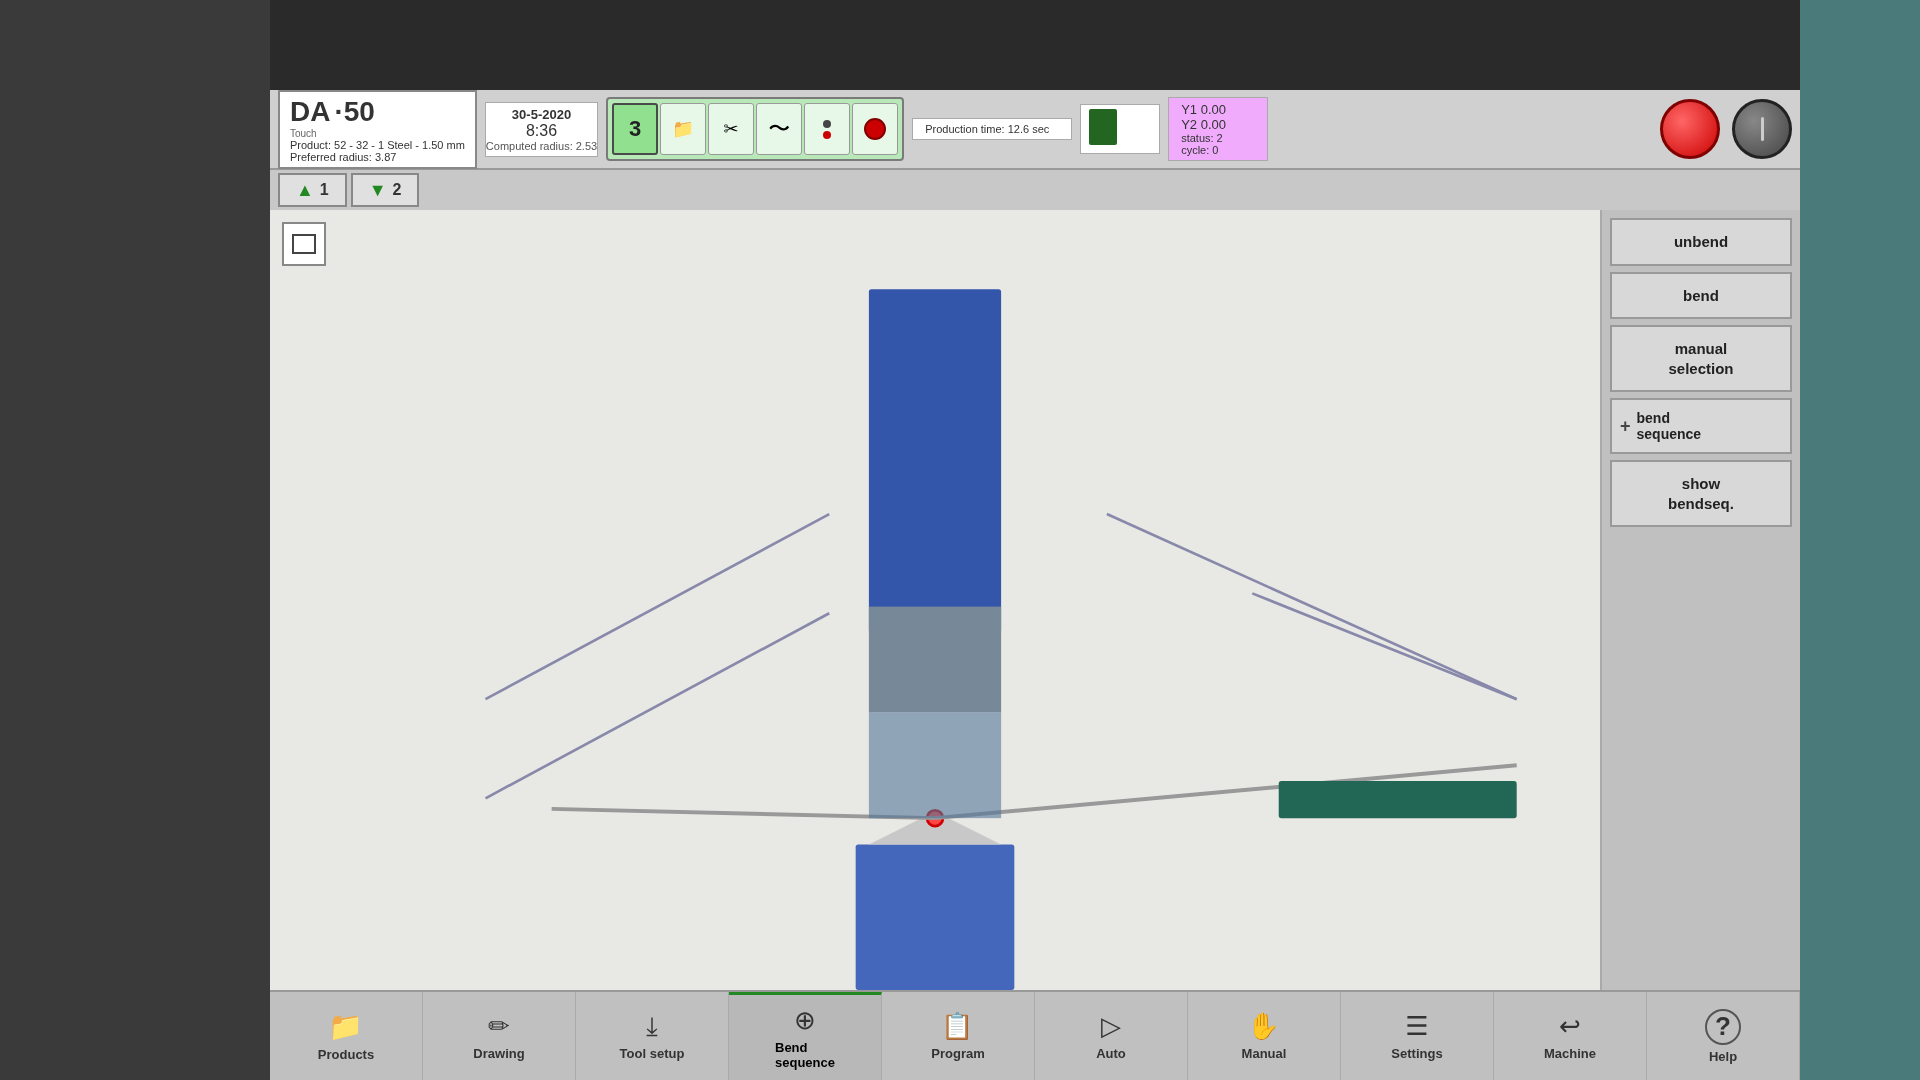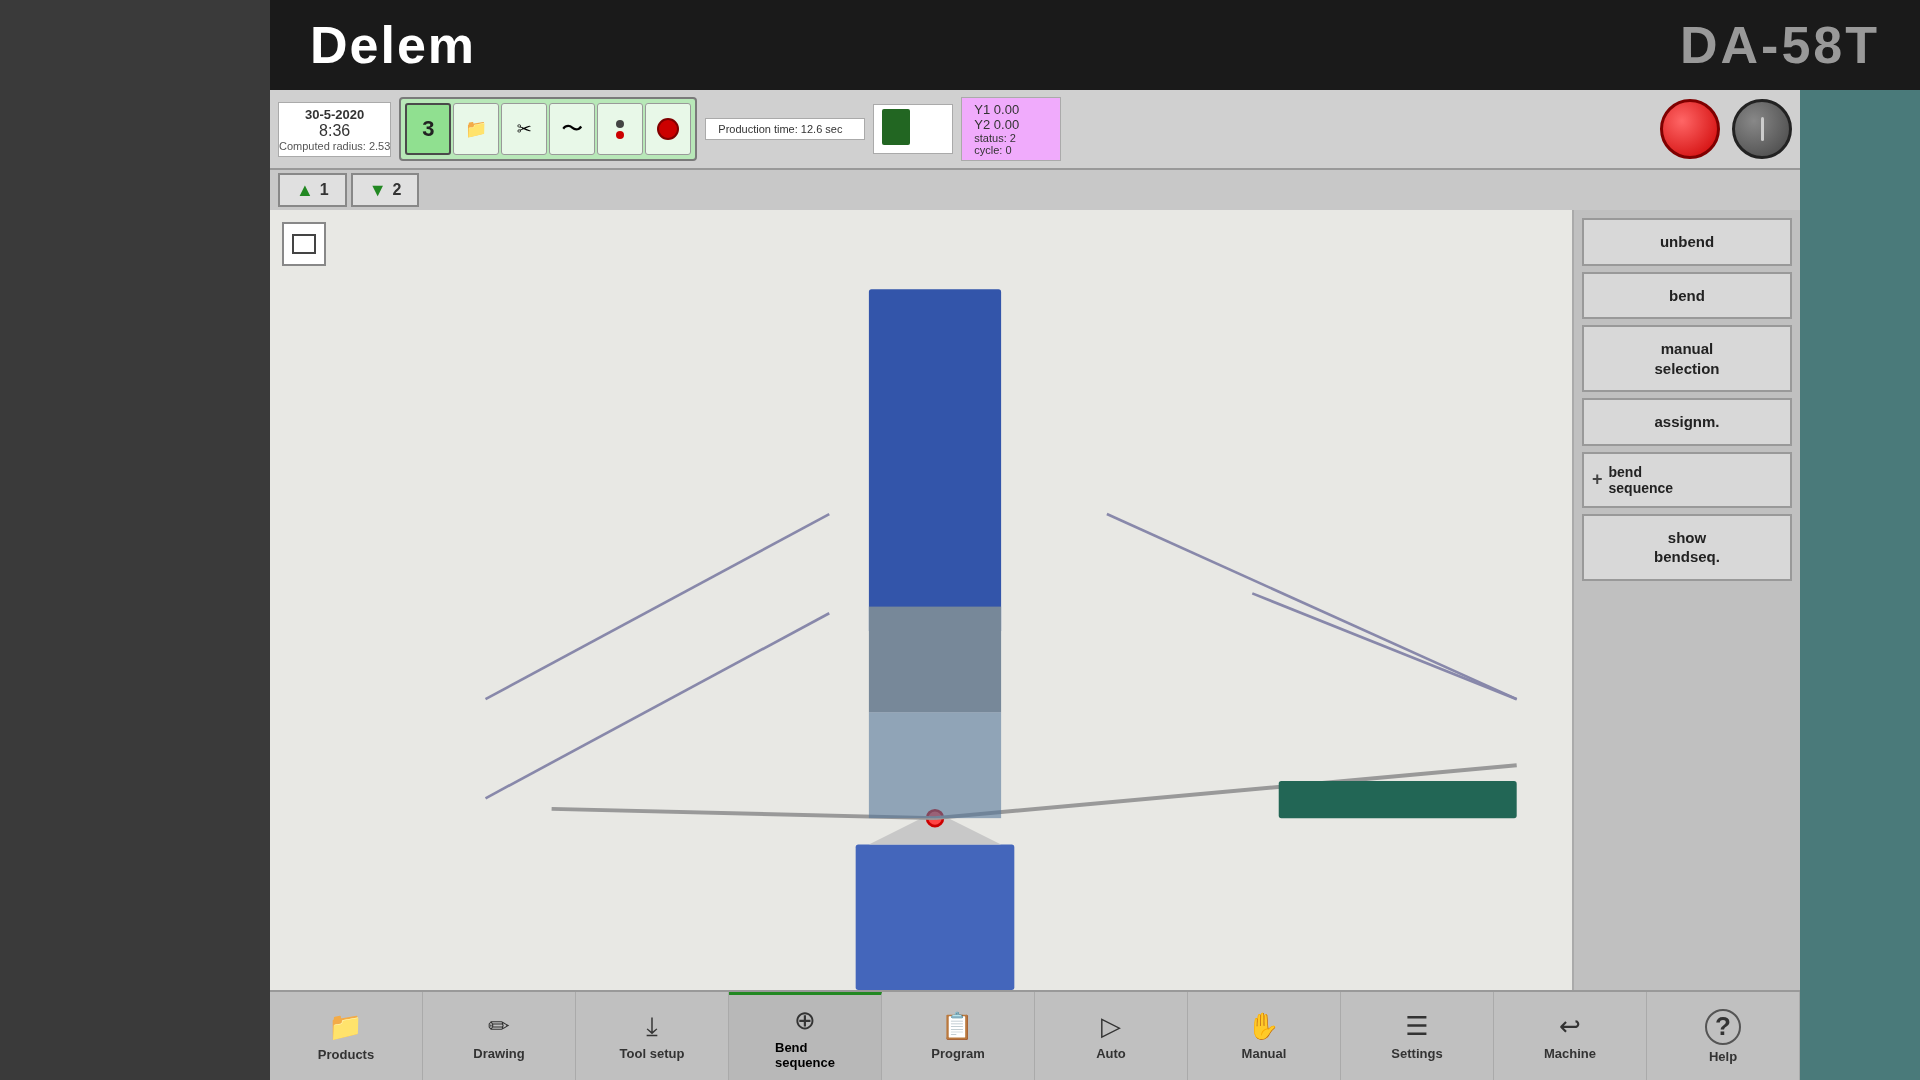--- a/index.html
+++ b/index.html
@@ -304,21 +304,21 @@
       height: 20px;
       border: 2px solid #444;
       position: relative;
     }
 
     
     .action-panel {
       position: absolute;
       top: 0;
       right: 0;
-      width: 228px;
+      width: 200px;
       bottom: 0;
       background: #c0c0c0;
       display: flex;
       flex-direction: column;
       padding: 8px;
       gap: 6px;
       border-left: 2px solid #aaa;
     }
 
     .action-btn {
@@ -421,29 +421,34 @@
   </style>
 </head>
 <body>
 
 <div class="machine-frame">
 
   <div class="left-sidebar"></div>
 
   <div class="right-sidebar"></div>
 
-  <div class="top-brand-bar">
-    <span class="brand-delem">Delem</span>
-    <span class="brand-model">DA-58T</span>
-  </div>
 
   <div class="screen-area">
 
     <div class="header-bar">
 
+      <div class="da-badge">
+        <div class="da-badge-top">
+          <span class="da-text">DA</span>
+          <span class="da-number">·50</span>
+        </div>
+        <div class="da-touch">Touch</div>
+        <div class="da-product">Product: 52 - 32 - 1 Steel - 1.50 mm</div>
+        <div class="da-radius">Preferred radius: 3.87</div>
+      </div>
 
       <div class="datetime-box">
         <div class="datetime-date">30-5-2020</div>
         <div class="datetime-time">8:36</div>
         <div style="font-size:11px;color:#555">Computed radius: 2.53</div>
       </div>
 
       <div class="toolbar-buttons">
         <button class="tb-btn active" style="font-size:22px;font-weight:bold;color:#222;">3</button>
         <button class="tb-btn">📁</button>
@@ -533,21 +538,20 @@
           <rect x="390" y="300" width="100" height="80" fill="#778899"></rect>
           <rect x="390" y="380" width="100" height="80" fill="#557799" opacity="0.6"></rect>
         </svg>
       </div>
 
       <div class="action-panel">
 
         <button class="action-btn">unbend</button>
         <button class="action-btn">bend</button>
         <button class="action-btn">manual<br>selection</button>
-        <button class="action-btn">assignm.</button>
 
         <button class="bend-seq-btn">
           <span class="plus-icon">+</span>
           <span>bend<br>sequence</span>
         </button>
 
         <button class="action-btn">show<br>bendseq.</button>
       </div>
     </div>
 

